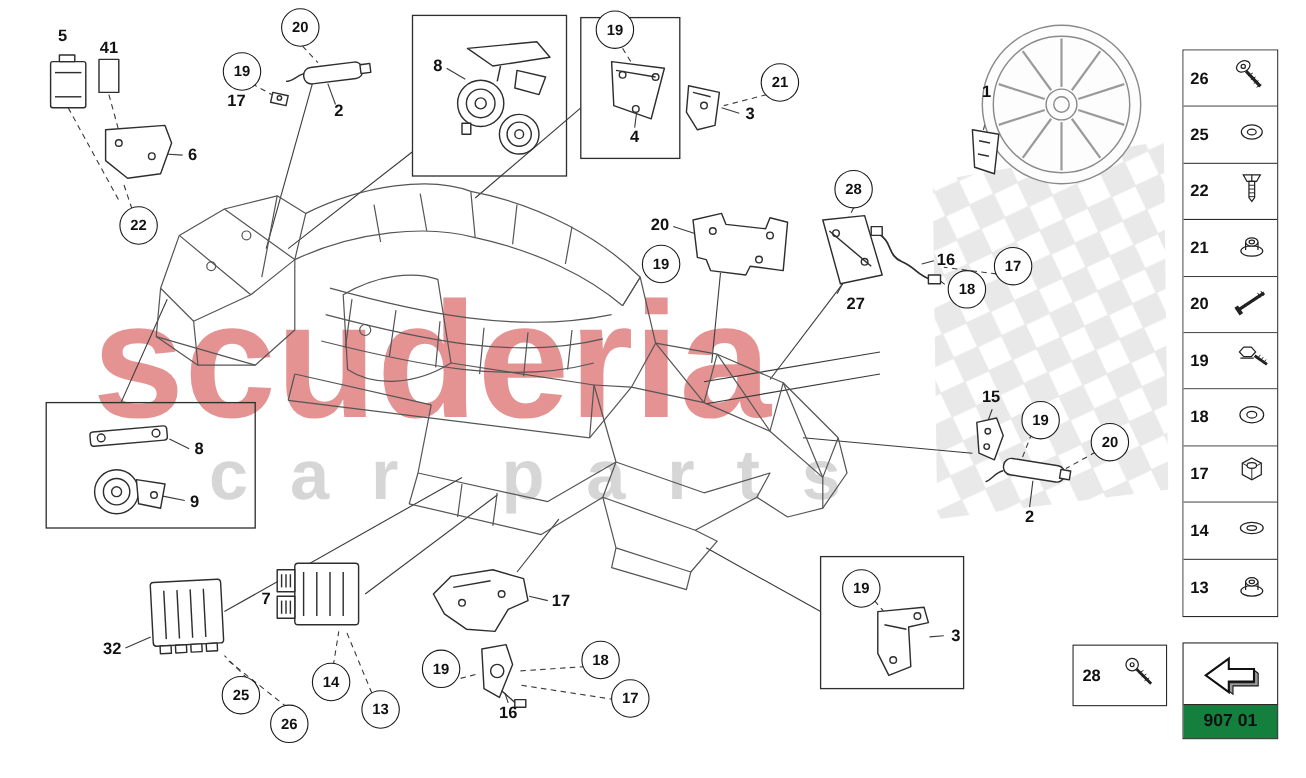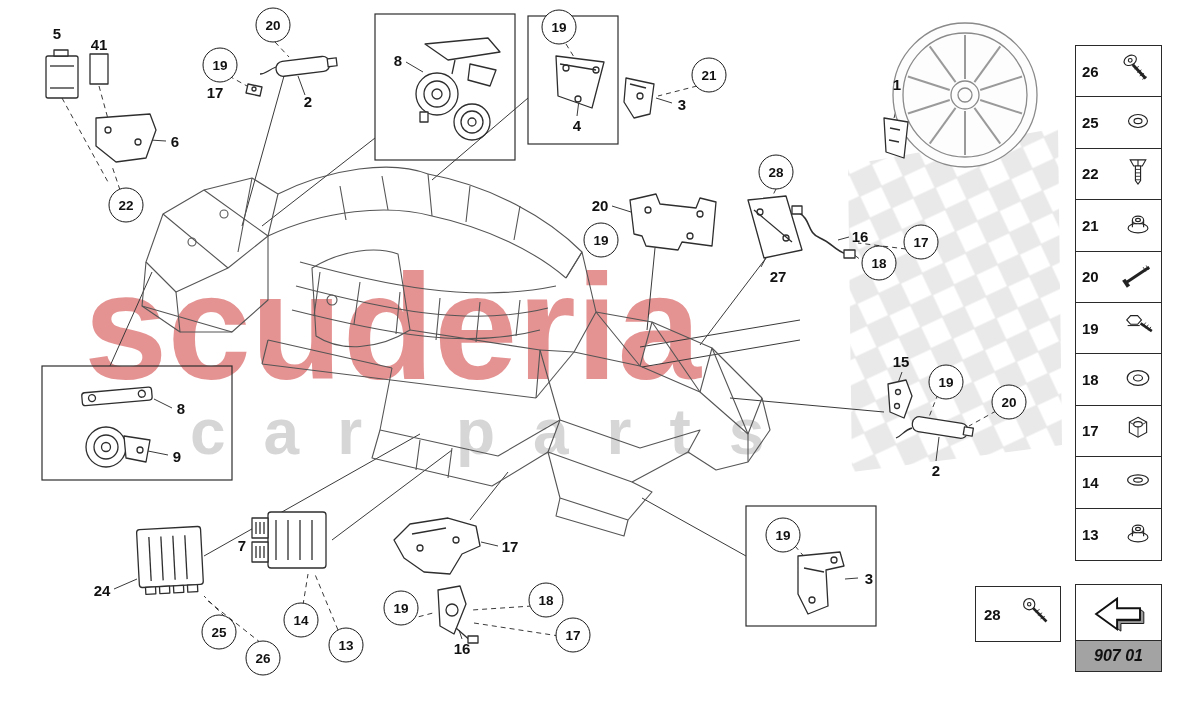--- a/index.html
+++ b/index.html
@@ -25,21 +25,21 @@
   .fnum{font-weight:700;font-size:15px;color:#111;}
   .fsvg{width:38px;height:38px;flex:none;}
   
   .box28{position:absolute;left:975px;top:586px;width:86px;height:56px;border:1.4px solid #2a2a2a;
          display:flex;align-items:center;justify-content:space-between;padding:0 4px 0 8px;
          background:#fff;z-index:5;box-sizing:border-box;}
   .box907{position:absolute;left:1075px;top:584px;width:87px;height:88px;border:1.4px solid #2a2a2a;
           background:#fff;display:flex;flex-direction:column;z-index:5;box-sizing:border-box;}
   .b907arrow{flex:1;display:flex;align-items:center;justify-content:center;}
   .b907code{height:30px;border-top:1.4px solid #2a2a2a;display:flex;align-items:center;
-            justify-content:center;font-weight:700;font-size:16px;color:#111;background:#a3a3a3;font-style:italic;}
+            justify-content:center;font-weight:700;font-size:16px;color:#111;background:#15803d;}
 </style>
 </head>
 <body>
 
 <div class="stage">
 
   <div class="wm1">scuderia</div>
   <div class="wm2">car parts</div>
 
   <svg class="layer art" viewBox="0 0 1187 707" aria-hidden="true">
@@ -357,21 +357,21 @@
       <div class="callout" style="left: 778px; top: 276px;">27</div>
       <div class="callout" style="left: 860px; top: 236px;">16</div>
       <div class="callout circled" style="left: 879px; top: 263px;">18</div>
       <div class="callout circled" style="left: 921px; top: 242px;">17</div>
       <div class="callout" style="left: 181px; top: 408px;">8</div>
       <div class="callout" style="left: 177px; top: 456px;">9</div>
       <div class="callout" style="left: 901px; top: 361px;">15</div>
       <div class="callout circled" style="left: 946px; top: 382px;">19</div>
       <div class="callout circled" style="left: 1009px; top: 402px;">20</div>
       <div class="callout" style="left: 936px; top: 470px;">2</div>
-      <div class="callout" style="left: 102px; top: 590px;">24</div>
+      <div class="callout" style="left: 102px; top: 590px;">32</div>
       <div class="callout circled" style="left: 219px; top: 632px;">25</div>
       <div class="callout circled" style="left: 263px; top: 658px;">26</div>
       <div class="callout" style="left: 242px; top: 545px;">7</div>
       <div class="callout circled" style="left: 301px; top: 620px;">14</div>
       <div class="callout circled" style="left: 346px; top: 645px;">13</div>
       <div class="callout" style="left: 510px; top: 546px;">17</div>
       <div class="callout circled" style="left: 401px; top: 608px;">19</div>
       <div class="callout" style="left: 462px; top: 648px;">16</div>
       <div class="callout circled" style="left: 546px; top: 600px;">18</div>
       <div class="callout circled" style="left: 573px; top: 635px;">17</div>

